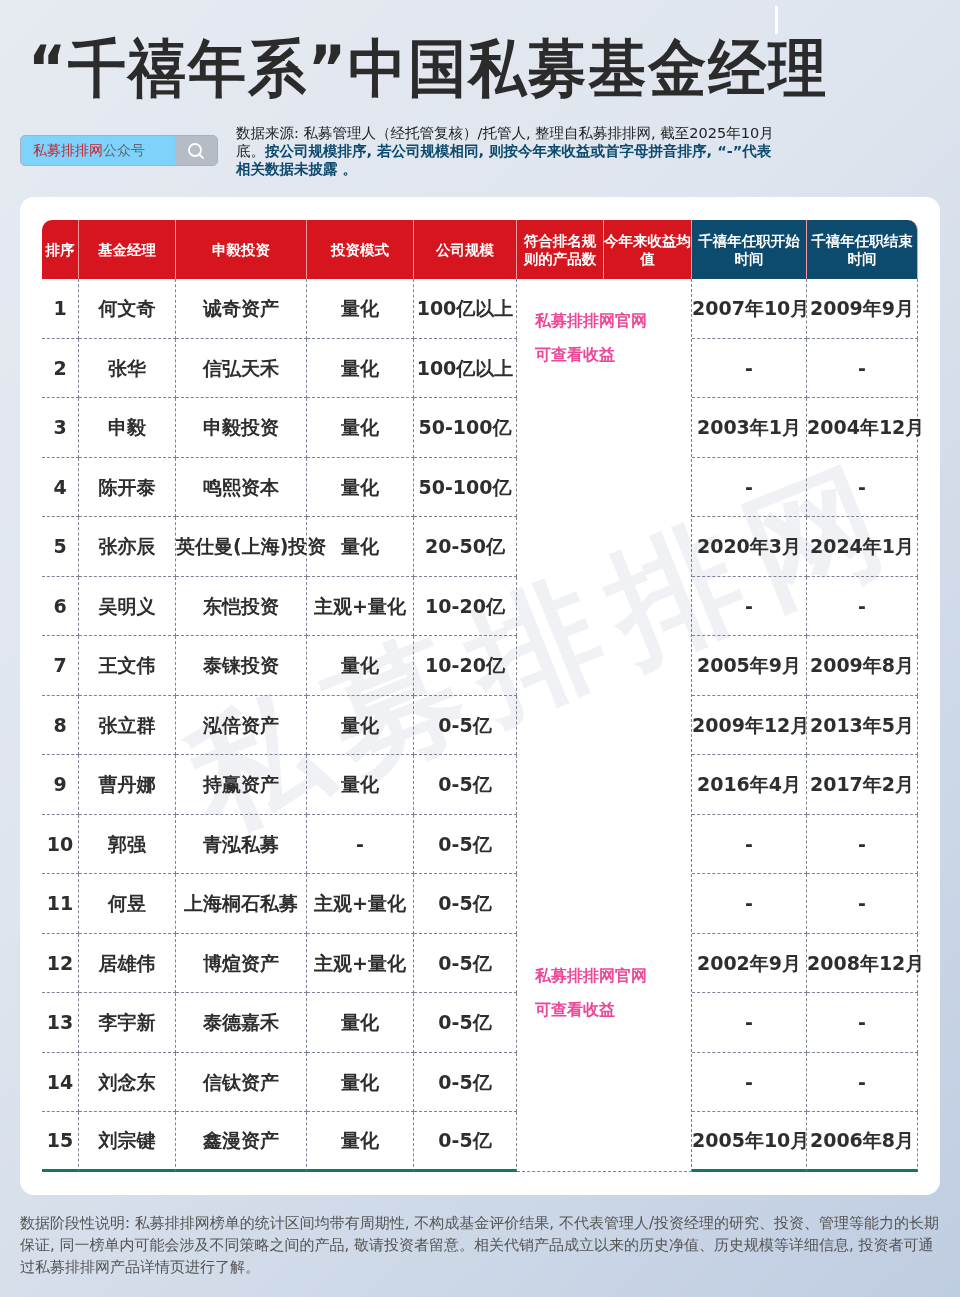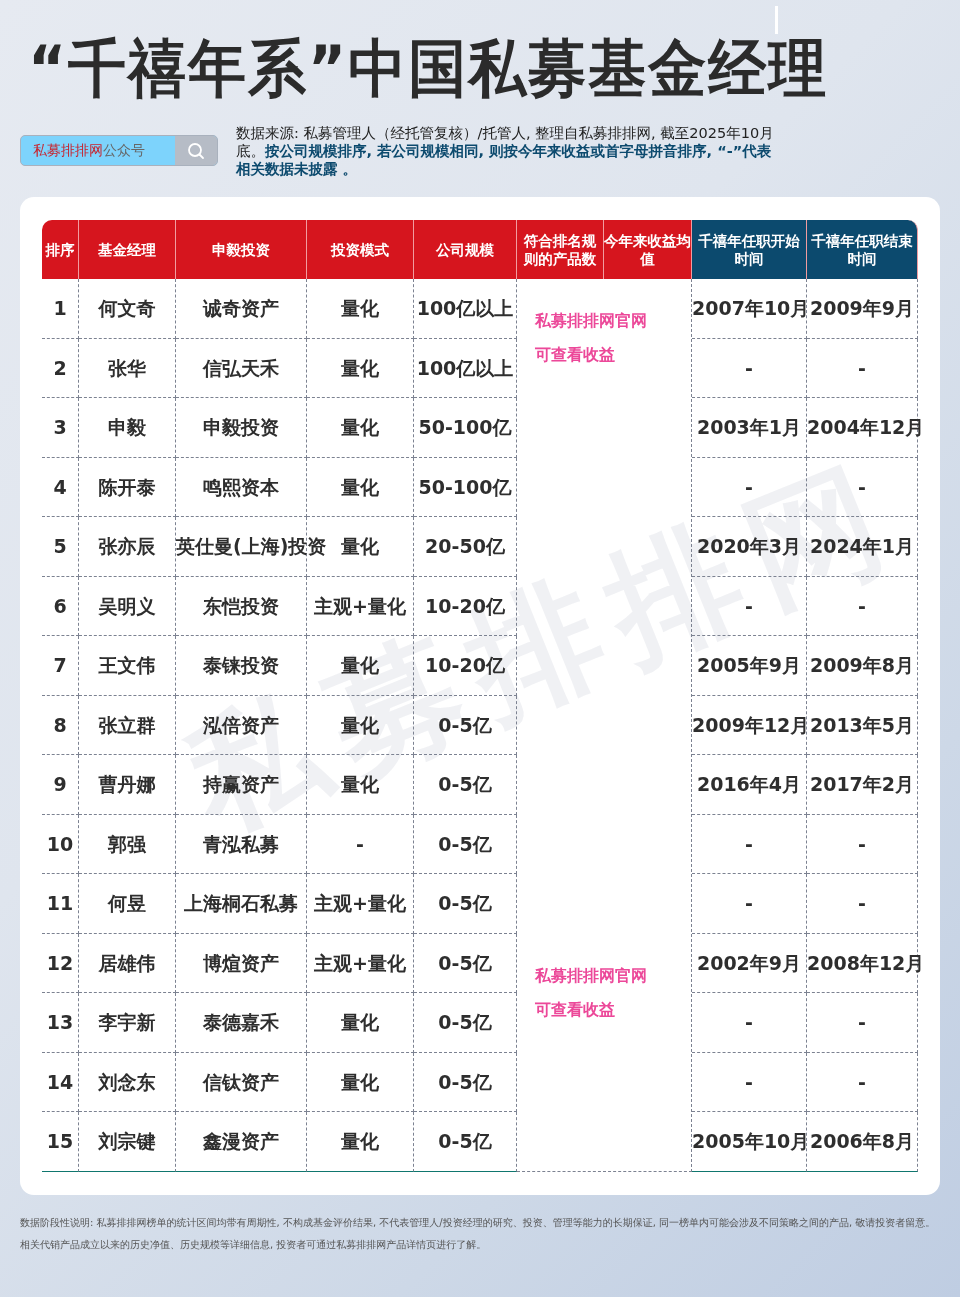--- a/index.html
+++ b/index.html
@@ -51,30 +51,30 @@
   th.last { border-top-right-radius: 10px; border-right: none; }
   table.rank td {
     height: 59.5px; text-align: center; font-size: 19px; font-weight: bold; color: #2e2e2e;
     border-right: 1px dashed #7c8291; border-bottom: 1px dashed #7c8291;
     line-height: 22px; white-space: nowrap; background: transparent;
   }
   td.rankcell { background: #eef2f9; font-size: 19px; }
   td.lastcol { border-right: 1px solid #e2e5ea; }
   td.merged { vertical-align: top; text-align: left; border-bottom: none; border-right: 1px dashed #7c8291; }
   td.small { font-size: 18px; white-space: normal; line-height: 22px; }
-  tr.lastrow td { border-bottom: 1px solid #0f766e; }
+  tr.lastrow td { border-bottom: 3px solid #0f766e; }
   .merge-note { color: #ec4899; font-size: 16px; font-weight: bold; line-height: 34px; padding-left: 18px; position: absolute; }
   .watermark {
     position: absolute; left: 170px; top: 560px; font-size: 130px; font-weight: bold;
     color: rgba(200,205,215,0.28); transform: rotate(-22deg); white-space: nowrap; pointer-events: none;
     letter-spacing: 20px;
   }
   .disclaimer {
     position: absolute; left: 20px; top: 1212px; width: 925px;
-    font-size: 10px; line-height: 22px; color: #555;
+    font-size: 15px; line-height: 22px; color: #555;
   }
 </style>
 </head>
 <body>
 
 <div class="top-bar"></div>
 
 <h1 class="title">“千禧年系”中国私募基金经理</h1>
 
 <div class="search-box">

